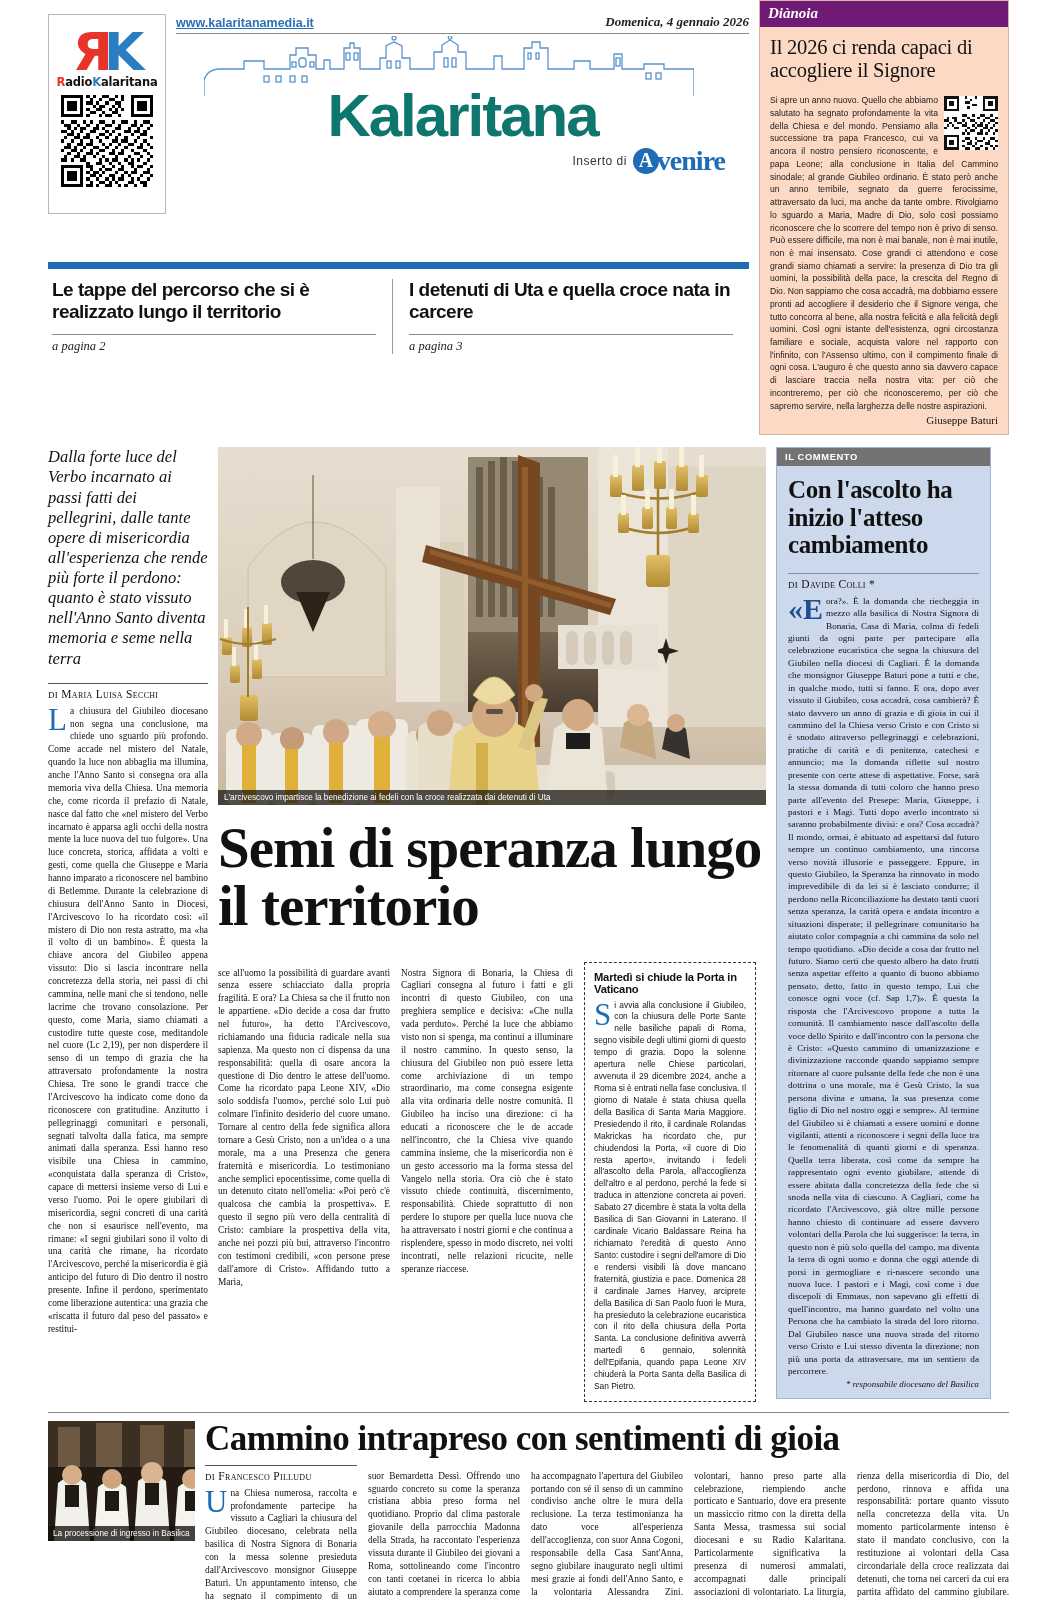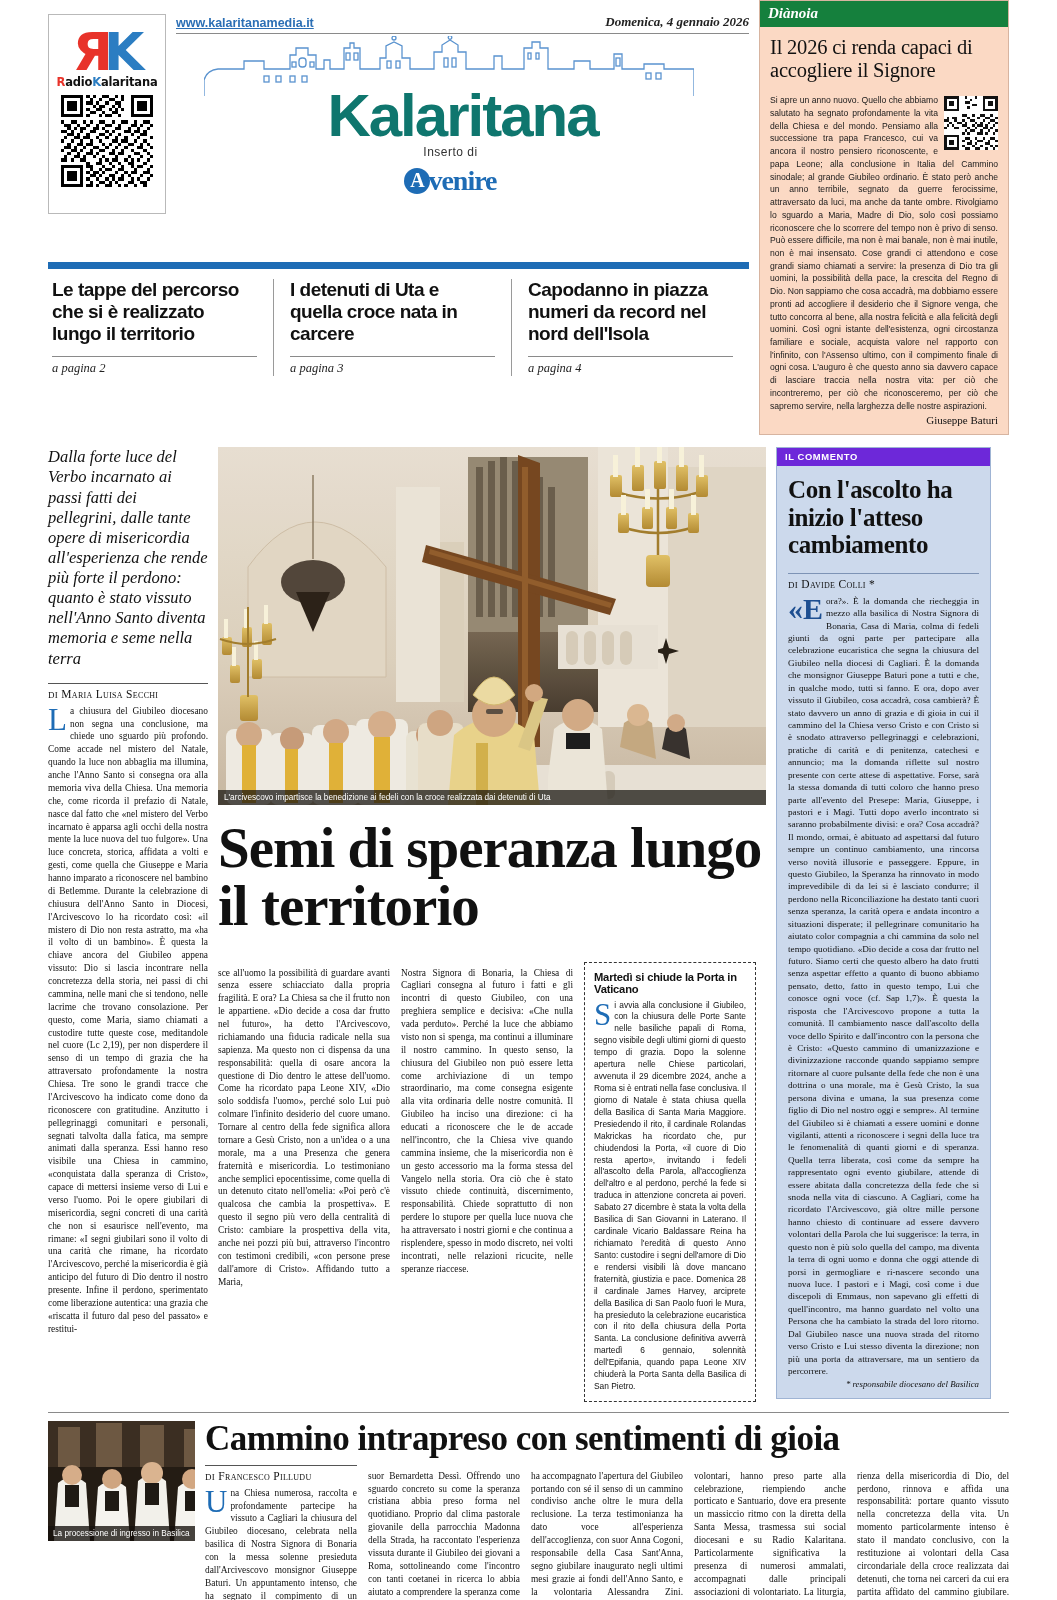--- a/index.html
+++ b/index.html
@@ -32,33 +32,33 @@
             font-size: 12.5px; border-bottom: 1px solid #8a8a8a; padding-bottom: 3px; font-weight: bold; }
   .url { color: #2b6fb5; font-family: "Liberation Sans", sans-serif; font-size: 12.5px;
          text-decoration: underline; }
   .dateline { font-style: italic; font-family: "Liberation Serif", serif; font-size: 13px; color:#222; }
   .skyline { height: 62px; margin-top: 2px; position: relative; }
   .skyline svg { position: absolute; left: 28px; top: 0; }
   .wordmark { font-family: Liberation Sans, sans-serif; font-weight: 700; font-size: 60px;
               color: #0f766e; letter-spacing: -2px; line-height: .88; margin-top: -8px;
               text-align: center; }
   .inserto { display: flex; justify-content: flex-end; align-items: center; gap: 6px;
-             margin-top: 2px; padding-right: 24px; flex-direction: column; }
+             margin-top: 2px; padding-right: 24px; }
   .inserto .lbl { font-family: "Liberation Sans", sans-serif; font-size: 12px; color: #333;
                   letter-spacing: .5px; }
   .avenire { display: flex; align-items: center; gap: 2px; }
   .av-globe { width: 26px; height: 26px; border-radius: 50%; background: #1e6cb5; position: relative;
               display:flex; align-items:center; justify-content:center; color:#fff;
               font-family:"Liberation Serif",serif; font-weight:700; font-size:20px; }
   .av-text { font-family: "Liberation Serif", serif; font-weight: 700; font-size: 28px;
              color: #1e6cb5; letter-spacing: -1px; margin-left:-4px; }
 
   
   .dianoia { width: 250px; border: 1px solid #d7b4a0; }
-  .dianoia-hd { background: #15803d; color: #fff; font-style: italic; font-weight: 700;
+  .dianoia-hd { background: #701a75; color: #fff; font-style: italic; font-weight: 700;
                 font-size: 15px; padding: 4px 8px 5px; }
   .dianoia-body { background: #fbd9c4; padding: 9px 10px 8px; }
   .dianoia-title { font-size: 20.5px; line-height: 1.13; letter-spacing: -.2px; margin-bottom: 12px; }
   .dianoia-text { font-family: "Liberation Sans", sans-serif; font-size: 8.6px; line-height: 1.48;
                   text-align: justify; color: #1a1a1a; }
   .dianoia-sign { text-align: right; font-size: 11px; margin-top: 2px;
                   font-family:"Liberation Serif",serif; }
   .dianoia-qr { float: right; width: 54px; height: 54px; margin: 2px 0 0 6px; }
 
   
@@ -100,21 +100,21 @@
   .cc { width: 172px; }
   .ccbox { width: 172px; }
 
   .box { border: 1px dashed #333; padding: 8px 9px; }
   .box h4 { font-family: "Liberation Sans", sans-serif; font-weight: 700; font-size: 11.2px;
             margin-bottom: 3px; letter-spacing: -.2px; }
   .box .bodytext { font-family:"Liberation Sans", sans-serif; font-size: 8.4px; line-height: 1.42; }
 
   
   .commento { border: 1px solid #9fb4d4; background: #ccd9ec; }
-  .commento-hd { background: #6d28d9; color: #fff; font-family: "Liberation Sans", sans-serif;
+  .commento-hd { background: #737373; color: #fff; font-family: "Liberation Sans", sans-serif;
                  font-size: 9.4px; font-weight: 700; letter-spacing: .6px; padding: 3px 8px 4px; }
   .commento-body { padding: 10px 11px 9px; }
   .commento h2 { font-size: 25px; line-height: 1.1; letter-spacing: -.4px; margin-bottom: 10px; }
   .commento .byline { border-top: 1px solid #7d93b5; }
   .commento .bodytext { font-size: 9.2px; line-height: 1.35; }
   .commento .bodytext.first::first-letter { float: left; font-size: 30px; line-height: .82;
         padding: 2px 3px 0 0; color: #1e4f91; font-weight: 700; }
   .commento .sign { text-align: right; font-style: italic; font-size: 8.8px; margin-top: 2px; }
 
   
@@ -417,24 +417,20 @@
 
       <div class="teasers">
         <div class="teaser">
           <h3>Le tappe del percorso che si è realizzato lungo il territorio</h3>
           <div class="pg">a pagina 2</div>
         </div>
         <div class="teaser">
           <h3>I detenuti di Uta e quella croce nata in carcere</h3>
           <div class="pg">a pagina 3</div>
         </div>
-        <div class="teaser">
-          <h3>Capodanno in piazza numeri da record nel nord dell'Isola</h3>
-          <div class="pg">a pagina 4</div>
-        </div>
       </div>
     </div>
 
     <div class="dianoia">
       <div class="dianoia-hd">Diànoia</div>
       <div class="dianoia-body">
         <div class="dianoia-title">Il 2026 ci renda capaci di accogliere il Signore</div>
         <div class="dianoia-qr">
           <svg width="54" height="54" viewBox="0 0 21 21" shape-rendering="crispEdges">
             <rect width="21" height="21" fill="#fff"></rect>

